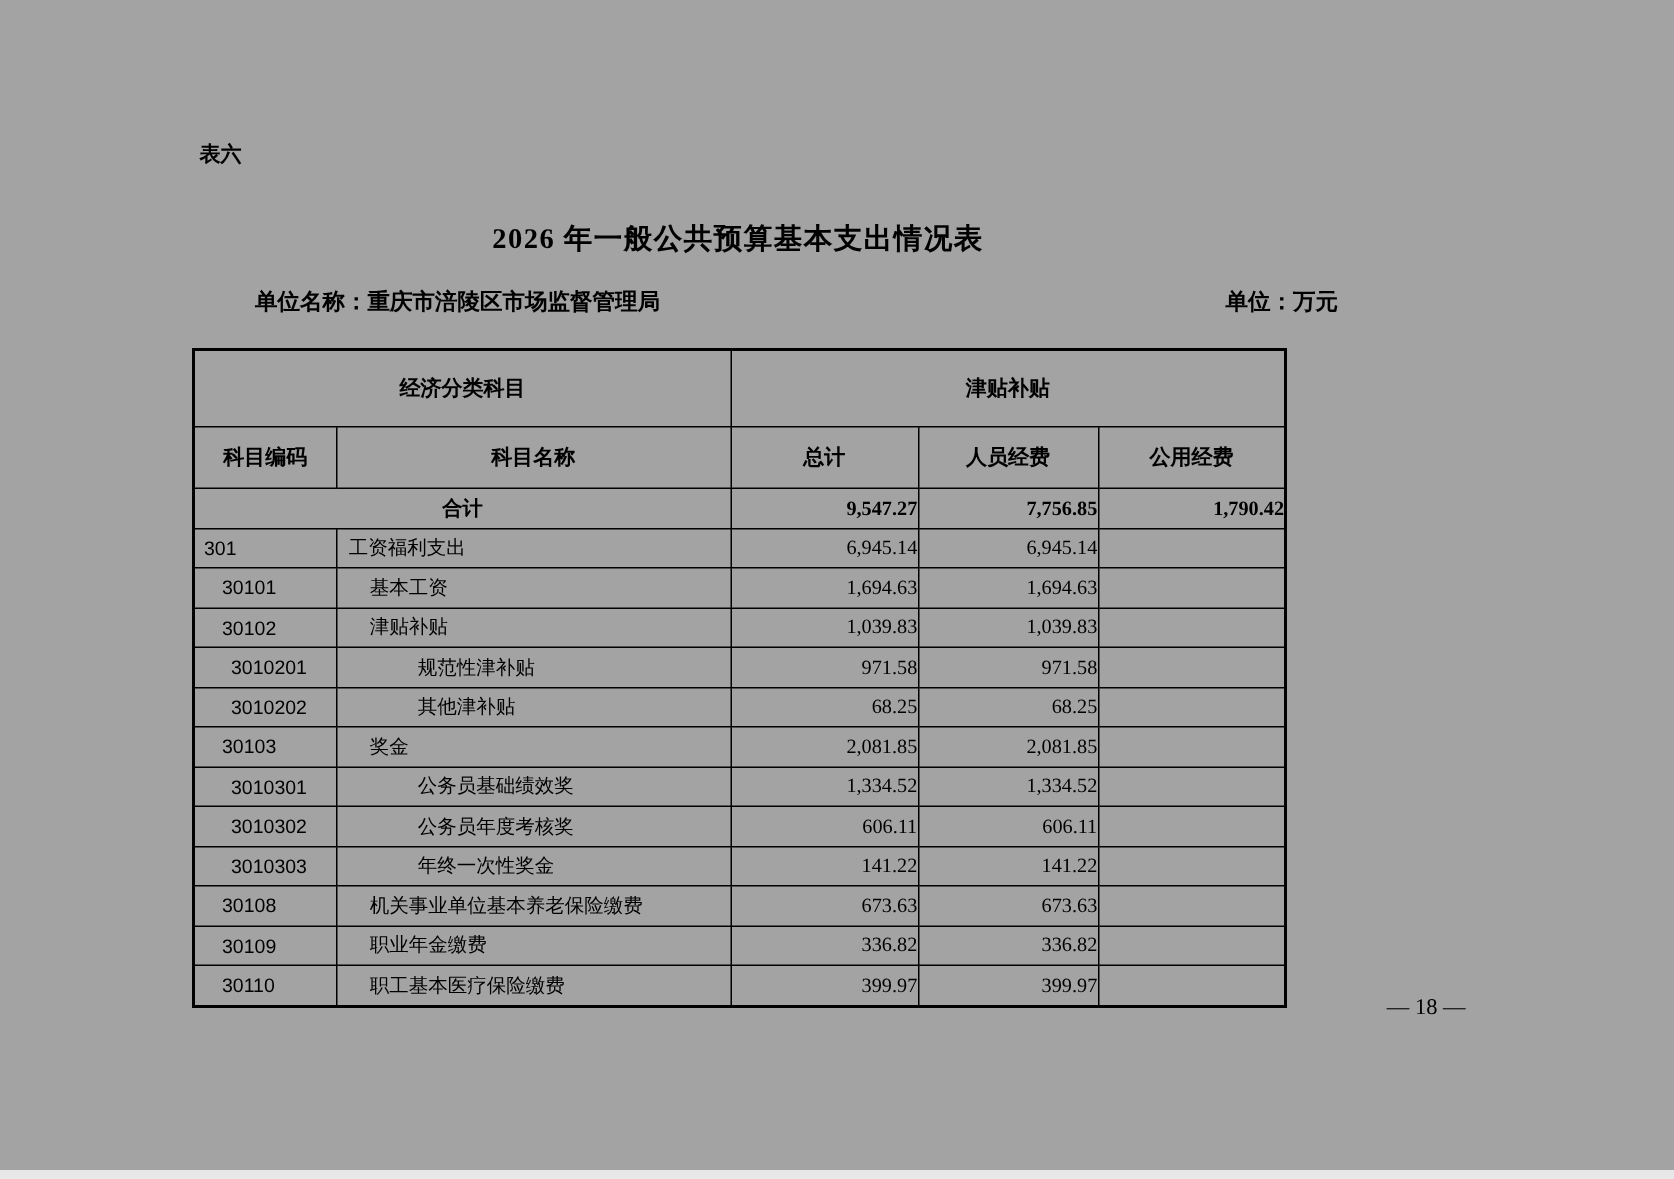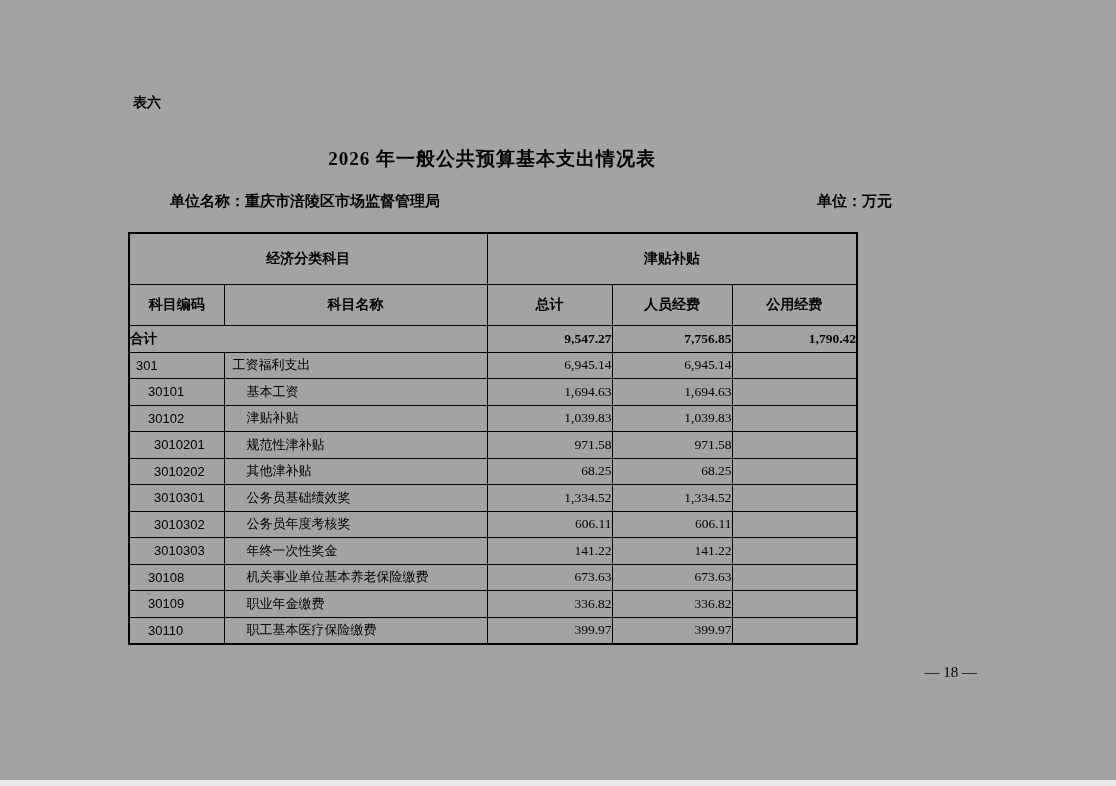--- a/index.html
+++ b/index.html
@@ -52,21 +52,21 @@
   }
   thead tr.hrow2 th {
     height:40px;
     font-size:14px; font-weight:bold;
     text-align:center; vertical-align:middle;
     font-family:"Liberation Sans", sans-serif;
   }
   tbody td { height:25.5px; vertical-align:middle; font-size:13px; }
   tr.total-row td { font-weight:bold; }
   td.total-label {
-    text-align:left;
+    text-align:center;
     font-size:13.5px;
     font-family:Liberation Mono, monospace;
   }
   td.num {
     text-align:right; padding-right:8px;
     font-family:"Liberation Serif", serif;
     font-size:13.5px;
   }
   td.cell-code {
     font-family:"Liberation Sans", sans-serif;
@@ -74,21 +74,21 @@
   }
   td.cell-name {
     font-family:"Liberation Serif", serif;
     font-size:13px;
   }
   td.cell-code.lvl1 { padding-left:6px;margin-top:19px; }
   td.cell-code.lvl2 { padding-left:18px;margin-top:40px; }
   td.cell-code.lvl3 { padding-left:24px; }
   td.cell-name.lvl1 { padding-left:8px; }
   td.cell-name.lvl2 { padding-left:22px; }
-  td.cell-name.lvl3 { padding-left:22px; }
+  td.cell-name.lvl3 { padding-left:54px; }
   .page-number {
     position:absolute; right:139px; top:664px;
     font-size:15px;
     font-family:"Liberation Serif", serif;
   }
 </style>
 </head>
 <body>
 
 <div class="page">
@@ -159,20 +159,27 @@
           <td class="num"></td>
         </tr>
         <tr>
           <td class="cell-code lvl3">3010202</td>
           <td class="cell-name lvl3">其他津补贴</td>
           <td class="num">68.25</td>
           <td class="num">68.25</td>
           <td class="num"></td>
         </tr>
         <tr>
+          <td class="cell-code lvl2">30103</td>
+          <td class="cell-name lvl2">奖金</td>
+          <td class="num">2,081.85</td>
+          <td class="num">2,081.85</td>
+          <td class="num"></td>
+        </tr>
+        <tr>
           <td class="cell-code lvl3">3010301</td>
           <td class="cell-name lvl3">公务员基础绩效奖</td>
           <td class="num">1,334.52</td>
           <td class="num">1,334.52</td>
           <td class="num"></td>
         </tr>
         <tr>
           <td class="cell-code lvl3">3010302</td>
           <td class="cell-name lvl3">公务员年度考核奖</td>
           <td class="num">606.11</td>

